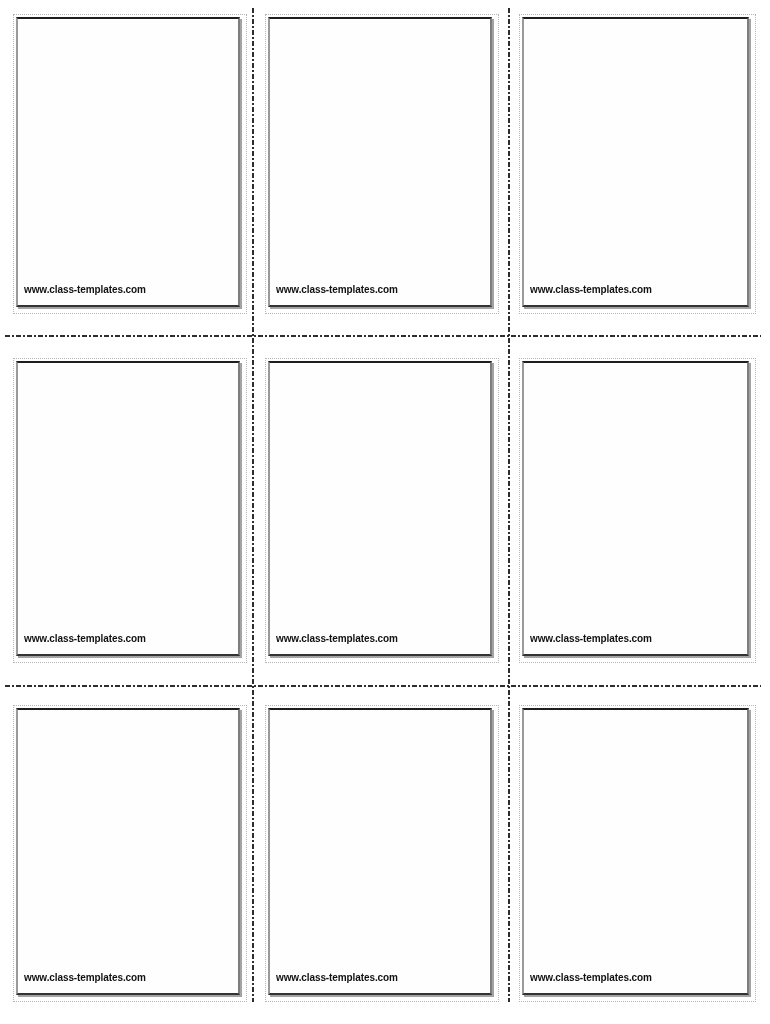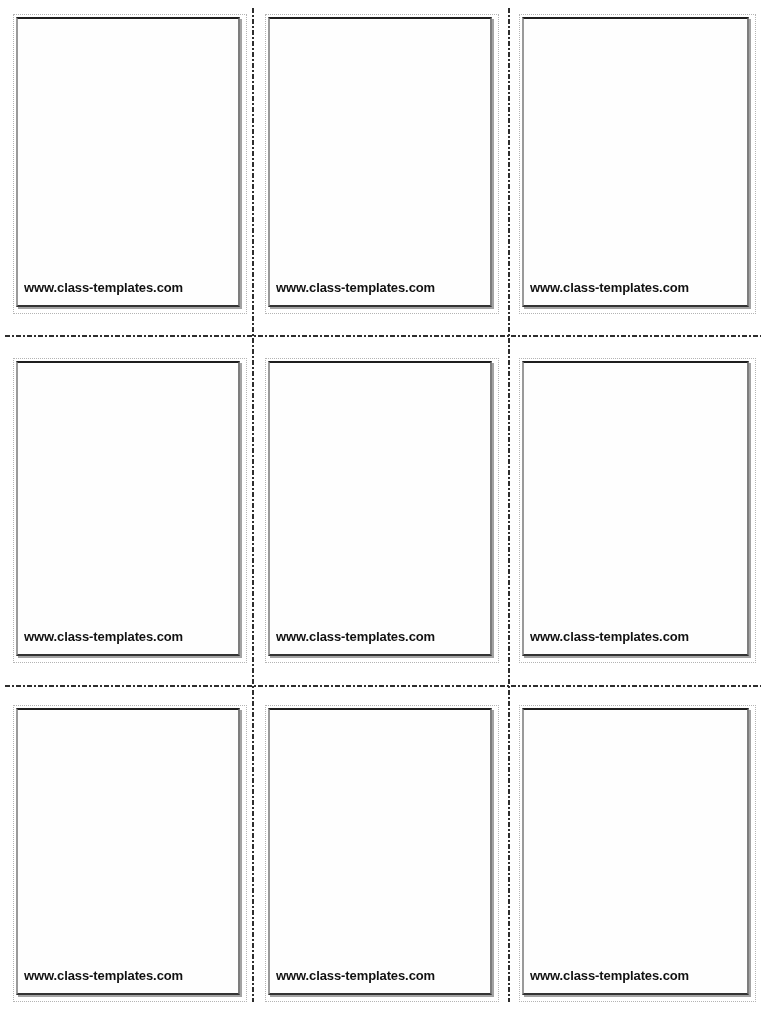--- a/index.html
+++ b/index.html
@@ -31,21 +31,21 @@
     height: 100%;
     background: #fefefe;
     border: 2px solid;
     border-color: #1e1e1e #7d7d7d #333333 #9a9a9a;
     box-shadow: 2px 2px 0 #a3a3a3;
   }
   .card-footer {
     position: absolute;
     left: 6px;
     bottom: 10px;
-    font-size: 13px;
+    font-size: 10px;
     font-weight: bold;
     letter-spacing: -0.1px;
     color: #111111;
     white-space: nowrap;
   }
   
   .cut-v {
     position: absolute;
     top: 8px;
     width: 2px;

